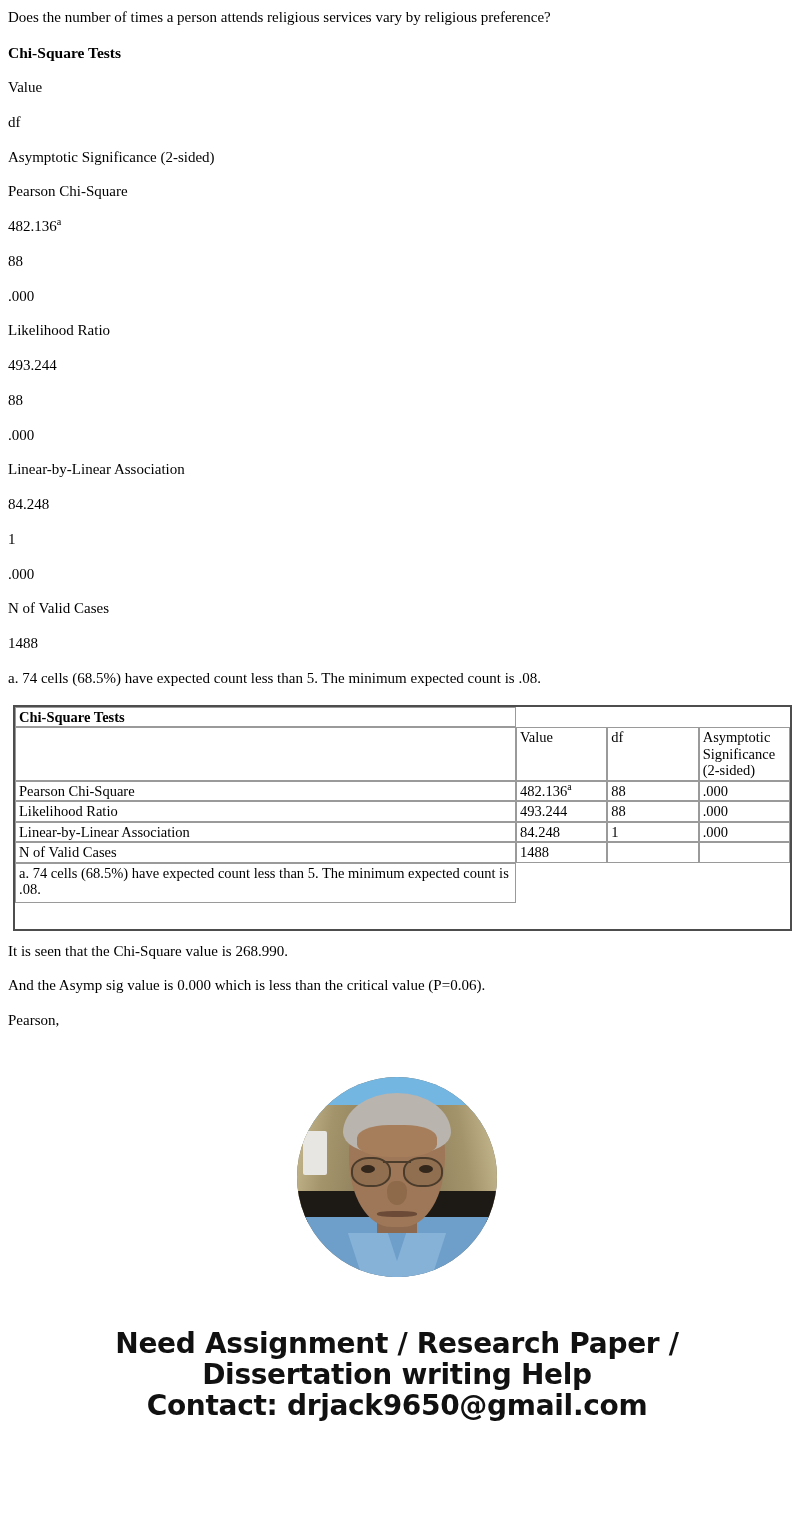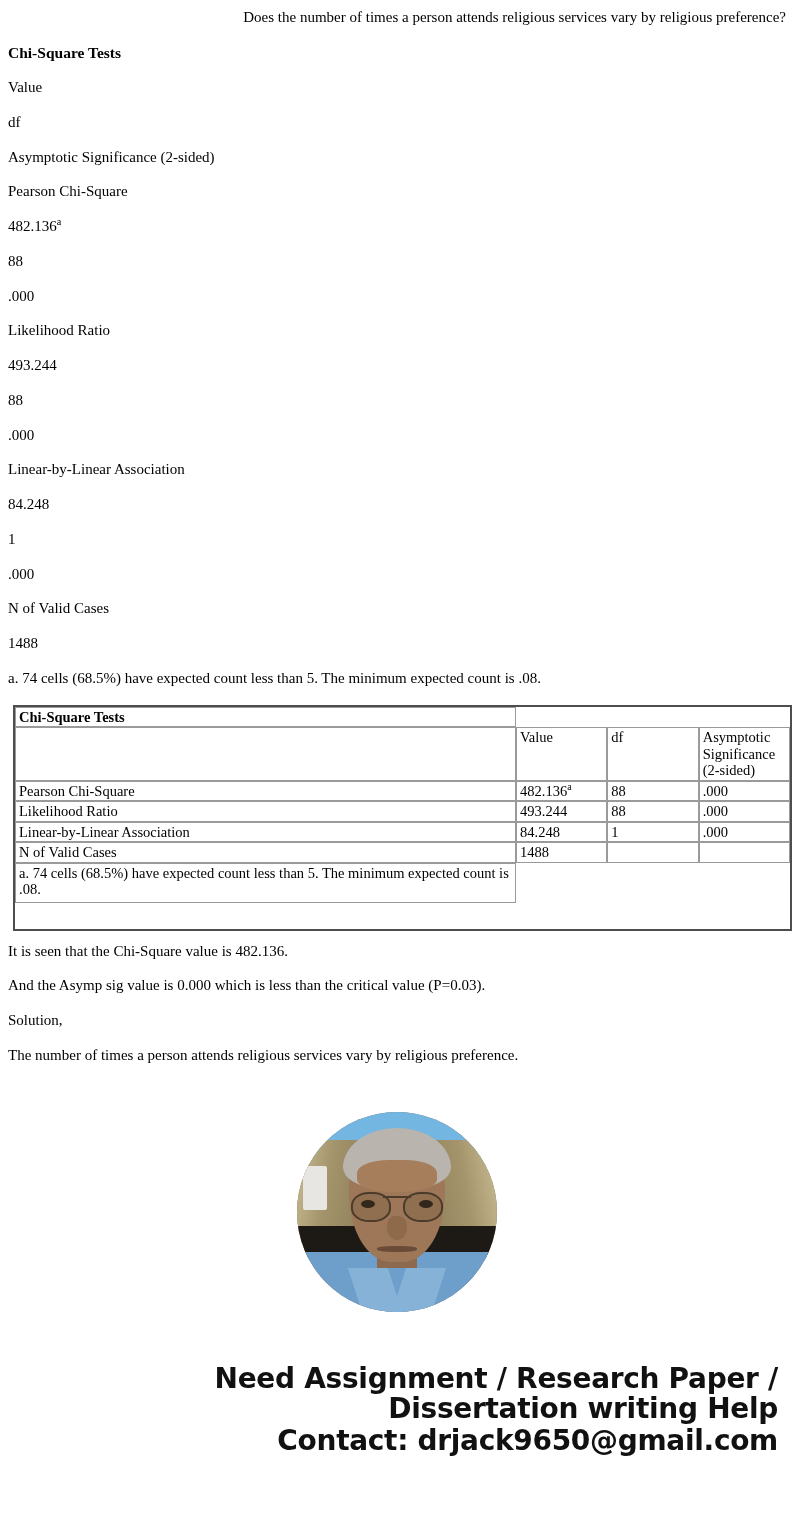--- a/index.html
+++ b/index.html
@@ -23,21 +23,21 @@
   }
 
   
   p.line {
     font-size: 15px;
     line-height: 1.15;
     margin: 0 0 17.5px 0;
     font-family: "Liberation Serif", "DejaVu Serif", serif;
     font-weight: normal;
   }
-  p.line.first { margin-top: 9px; text-align: right; }
+  p.line.first { margin-top: 9px; }
   p.bold {
     font-weight: bold;
     font-size: 15.5px;
   }
   sup {
     font-size: 0.68em;
     vertical-align: super;
     line-height: 0;
   }
 
@@ -208,21 +208,21 @@
     text-align: center;
     font-family: "DejaVu Sans", "Liberation Sans", sans-serif;
     font-weight: bold;
     font-size: 28px;
     line-height: 1.08;
     color: #111111;
     margin-top: 48px;
     letter-spacing: -0.3px;
     padding: 0 8px;
   }
-  .promo .l1, .promo .l2 { display: block; text-align: right; }
+  .promo .l1, .promo .l2 { display: block; }
   .promo .l2 { margin-top: 1px; }
 </style>
 </head>
 <body>
 
 <div class="page">
 
   <p class="line first">Does the number of times a person attends religious services vary by religious preference?</p>
 
   <p class="line bold">Chi-Square Tests</p>
@@ -287,24 +287,23 @@
           <td class="col-label footnote-cell">a. 74 cells (68.5%) have expected count less than 5. The minimum expected count is .08.</td>
           <td class="nb" colspan="3"></td>
         </tr>
         <tr class="tail-row">
           <td class="nb" colspan="4"></td>
         </tr>
       </tbody>
     </table>
   </div>
 
-  <p class="line">It is seen that the Chi-Square value is 482.136.</p>
-  <p class="line">And the Asymp sig value is 0.000 which is less than the critical value (P=0.03).</p>
-  <p class="line">Solution,</p>
-  <p class="line">The number of times a person attends religious services vary by religious preference.</p>
+  <p class="line">It is seen that the Chi-Square value is 268.990.</p>
+  <p class="line">And the Asymp sig value is 0.000 which is less than the critical value (P=0.06).</p>
+  <p class="line">Pearson,</p>
 
   <div class="avatar-wrap">
     <div class="avatar">
       <div class="sky"></div>
       <div class="wall-left"></div>
       <div class="wall-right"></div>
       <div class="switch"></div>
       <div class="dark-band"></div>
       <div class="shirt"></div>
       <div class="collar-l"></div>

